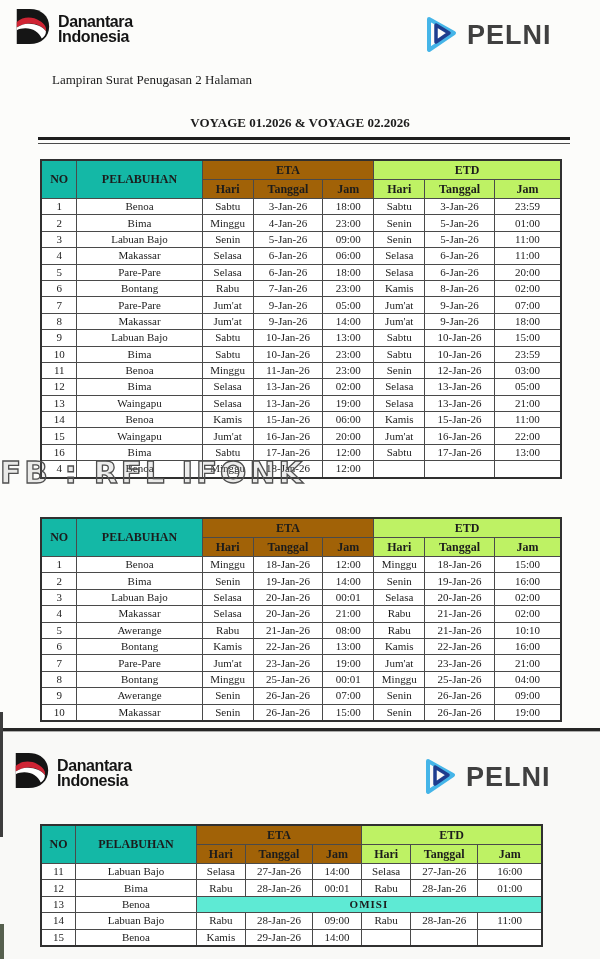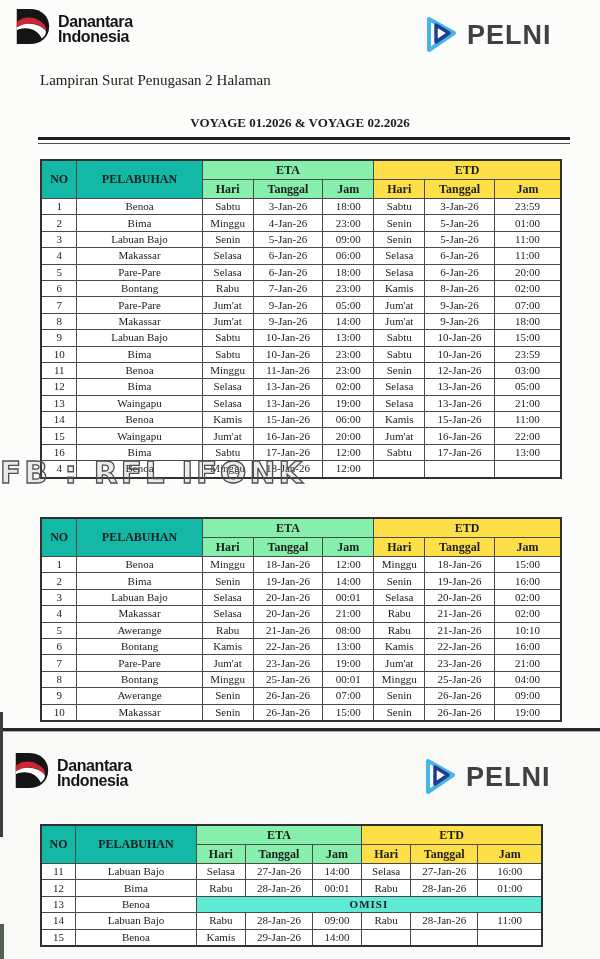--- a/index.html
+++ b/index.html
@@ -13,21 +13,21 @@
   .brand .mark { flex:0 0 auto; display:block; }
   .danantara-text {
     font-family:"Liberation Sans", sans-serif; font-weight:bold;
     font-size:16px; line-height:15px; letter-spacing:-0.4px; color:#141414;
   }
   .pelni-text {
     font-family:"Liberation Sans", sans-serif; font-weight:bold;
     font-size:27px; letter-spacing:1px; color:#404040;
   }
   
-  .lampiran { position:absolute; left:40px; top:72px; font-size:15px; }
+  .lampiran { position:absolute; left:52px; top:72px; font-size:13px; }
   .doc-title {
     position:absolute; left:0; right:0; top:99px; text-align:center;
     font-weight:bold; font-size:13px; line-height:15.5px;
   }
   .rule {
     position:absolute; left:38px; top:137px; width:532px; height:3px;
     border-top:3px solid #1e1e1e; border-bottom:1px solid #4a4a4a;
   }
   .tbl-title { position:absolute; font-weight:bold; font-size:12.5px; white-space:nowrap;margin-top:20px; }
   #t1-title { left:40px; top:144px; }
@@ -41,22 +41,22 @@
   table.sched { border:2px solid #303030; }
   table.sched th {
     font-weight:bold; font-size:12px; text-align:center; padding:0; height:18px;
     white-space:nowrap; overflow:hidden;
   }
   table.sched td {
     font-size:11px; text-align:center; padding:0; height:15.4px; line-height:15px;
     white-space:nowrap; overflow:hidden;
   }
   .h-green  { background:#14b8a6; }
-  .h-blue   { background:#86efac; }
-  .h-yellow { background:#fde047; }
+  .h-blue   { background:#a16207; }
+  .h-yellow { background:#bef264; }
   td.c-port { text-align:left; padding-left:7px; }
   td.c-omisi { background:#5eead4; font-weight:bold; font-size:11.5px; letter-spacing:1px; }
   col.w-no   { width:6.9%; }
   col.w-port { width:24.1%; }
   col.w-hari { width:9.8%; }
   col.w-tgl  { width:13.4%; }
   col.w-jam  { width:9.8%; }
   col.w-jam2 { width:12.8%; }
   
   .watermark {

